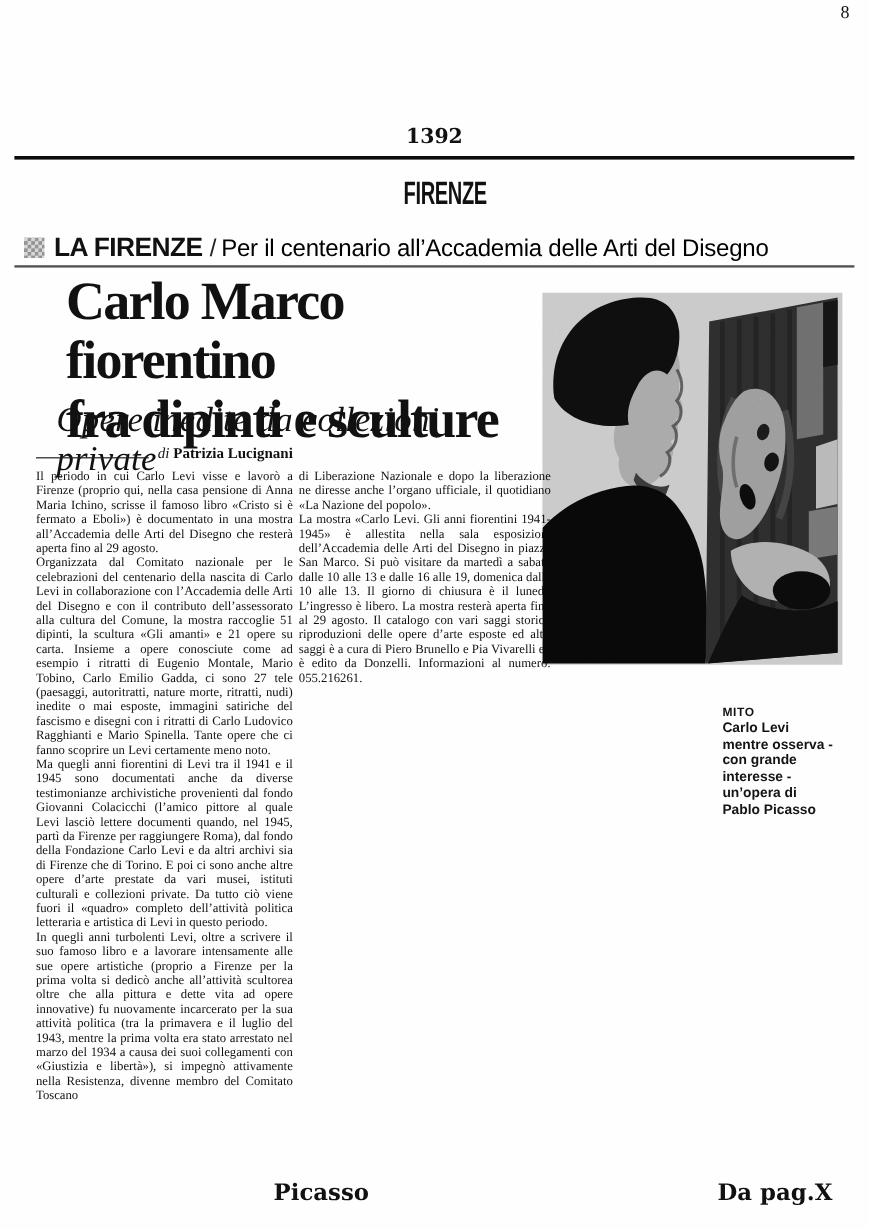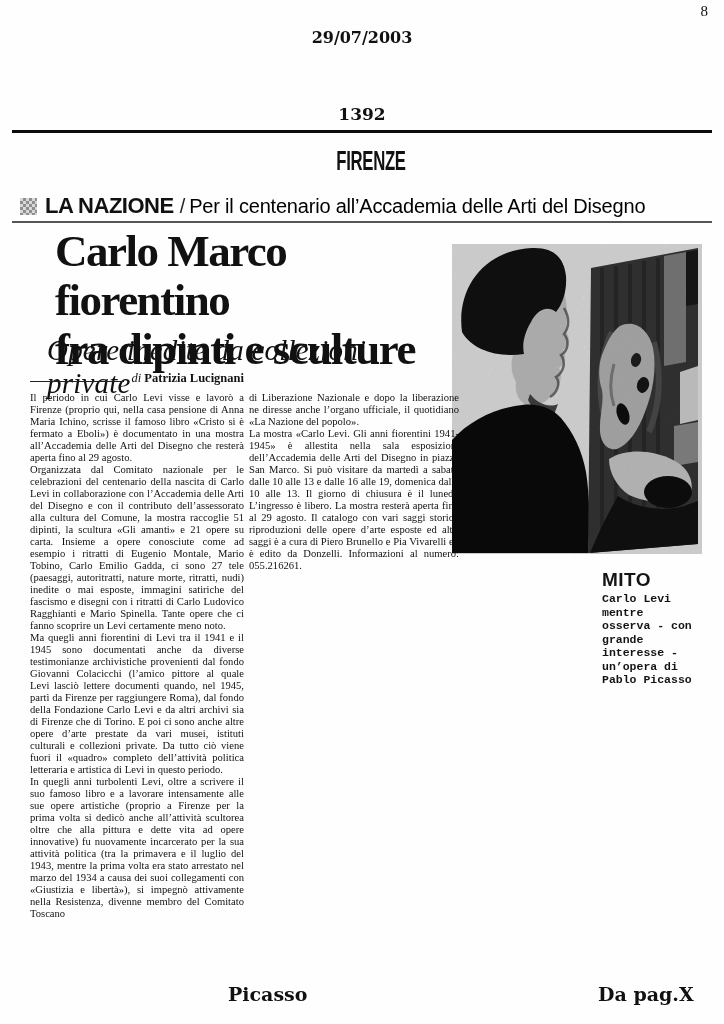--- a/index.html
+++ b/index.html
@@ -55,42 +55,41 @@
     text-align:justify;hyphens:auto;-webkit-hyphens:auto;}
   .col p{margin:0;}
   .col-1{left:30px;width:214px;height:600px;}
   .col-2{left:249px;width:210px;height:240px;}
 
   
   .photo{position:absolute;top:244px;left:452px;width:250px;height:310px;}
   .photo svg{display:block;width:250px;height:310px;}
   .caption{position:absolute;top:569px;left:602px;width:96px;
     font-family:"Liberation Sans", sans-serif;font-weight:bold;color:#141414;}
-  .caption-title{font-size:19px;letter-spacing:0.5px;margin-bottom:1px;}
-  .caption-text{font-size:11.5px;line-height:13.5px;font-family:Liberation Mono, monospace;}
+  .caption-title{font-size:10px;letter-spacing:0.5px;margin-bottom:1px;margin-top:20px;}
+  .caption-text{font-size:11.5px;line-height:13.5px;}
 
   
   .footer-left{position:absolute;top:983px;left:228px;
     font-family:"DejaVu Serif", serif;font-weight:bold;font-size:19px;}
   .footer-right{position:absolute;top:983px;left:598px;
     font-family:"DejaVu Serif", serif;font-weight:bold;font-size:19px;}
 </style>
 </head>
 <body>
 
 <div class="page">
 
   <div class="pagenum">8</div>
-  <div class="issue-date">29/07/2003</div>
   <div class="edition">1392</div>
   <div class="header-rule"></div>
   <div class="section-name"><span>FIRENZE</span></div>
 
   <div class="kicker">
-    <span class="kicker-icon"></span><span class="kicker-label">LA NAZIONE</span><span class="kicker-sep">/</span><span class="kicker-text">Per il centenario all’Accademia delle Arti del Disegno</span>
+    <span class="kicker-icon"></span><span class="kicker-label">LA FIRENZE</span><span class="kicker-sep">/</span><span class="kicker-text">Per il centenario all’Accademia delle Arti del Disegno</span>
   </div>
   <div class="kicker-rule"></div>
 
   <h1 class="headline" style="margin:0"><span>Carlo Marco fiorentino</span><br>
     <span>fra dipinti e sculture</span></h1>
   <div class="subhead">Opere inedite da collezioni private</div>
 
   <div class="byline">
     <span class="byline-rule"></span>
     <span class="byline-text"><span class="byline-prefix">di</span>&nbsp;<span class="byline-author">Patrizia Lucignani</span></span>

